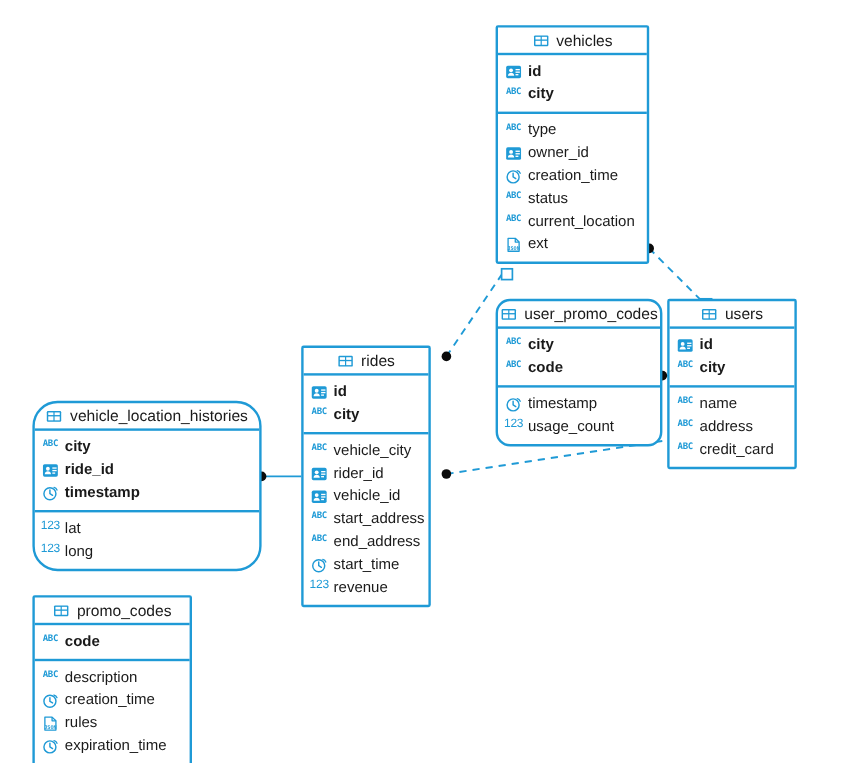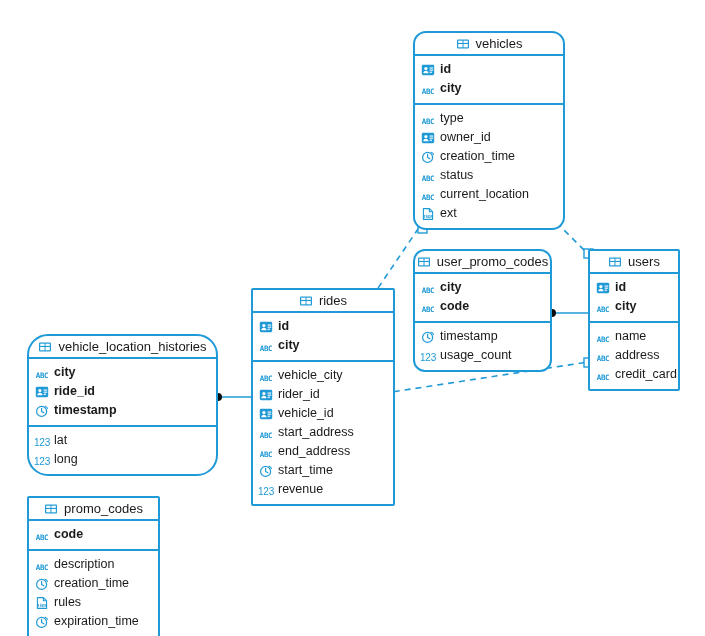--- a/index.html
+++ b/index.html
@@ -75,21 +75,21 @@
   .field.key .field-name {
     font-weight: bold;
   }
 
   
   .ico {
     flex: 0 0 auto;
     width: 14px;
     height: 14px;
     display: inline-flex;
-    align-items: flex-end;
+    align-items: flex-start;
     justify-content: center;
   }
   .ico svg { display: block; }
   .ico-abc {
     font-family: "DejaVu Sans Mono", monospace;
     font-size: 7.5px;
     font-weight: bold;
     color: #1f9ad6;
     letter-spacing: -0.3px;
     line-height: 1;
@@ -127,21 +127,21 @@
       <g>
         <path d="M 372 395 L 588 362" fill="none" stroke="#1f9ad6" stroke-width="1.6" stroke-dasharray="6 5"></path>
         <circle cx="372" cy="395" r="4" fill="#0b0b0b"></circle>
         <rect x="584" y="358" width="9" height="9" fill="#ffffff" stroke="#1f9ad6" stroke-width="1.4"></rect>
       </g>
       <g>
         <path d="M 218 397 L 251 397" fill="none" stroke="#1f9ad6" stroke-width="1.6"></path>
         <circle cx="218" cy="397" r="4" fill="#0b0b0b"></circle>
       </g>
     </svg>
-<div class="entity" style="left: 413px; top: 31px; width: 152px; border-radius: 13px;">
+<div class="entity" style="left: 413px; top: 21px; width: 128px;">
       <div class="entity-header">
         <span class="ico">
           <svg width="14" height="14" viewBox="0 0 14 14">
             <rect x="1" y="2.5" width="12" height="9" rx="1" fill="#1f9ad6"></rect>
             <rect x="2.2" y="3.7" width="4.3" height="2.2" fill="#ffffff"></rect>
             <rect x="7.5" y="3.7" width="4.3" height="2.2" fill="#ffffff"></rect>
             <rect x="2.2" y="7.0" width="4.3" height="3.3" fill="#ffffff"></rect>
             <rect x="7.5" y="7.0" width="4.3" height="3.3" fill="#ffffff"></rect>
           </svg>
         </span>
@@ -261,21 +261,21 @@
           <span class="field-name">timestamp</span>
         </div>
         <div class="field">
           <span class="ico">
             <span class="ico-num">123</span>
           </span>
           <span class="field-name">usage_count</span>
         </div>
       </div>
     </div>
-    <div class="entity" style="left: 588px; top: 249px; width: 92px;">
+    <div class="entity" style="left: 556px; top: 249px; width: 108px;">
       <div class="entity-header">
         <span class="ico">
           <svg width="14" height="14" viewBox="0 0 14 14">
             <rect x="1" y="2.5" width="12" height="9" rx="1" fill="#1f9ad6"></rect>
             <rect x="2.2" y="3.7" width="4.3" height="2.2" fill="#ffffff"></rect>
             <rect x="7.5" y="3.7" width="4.3" height="2.2" fill="#ffffff"></rect>
             <rect x="2.2" y="7.0" width="4.3" height="3.3" fill="#ffffff"></rect>
             <rect x="7.5" y="7.0" width="4.3" height="3.3" fill="#ffffff"></rect>
           </svg>
         </span>
@@ -316,21 +316,21 @@
           <span class="field-name">address</span>
         </div>
         <div class="field">
           <span class="ico">
             <span class="ico-abc">ABC</span>
           </span>
           <span class="field-name">credit_card</span>
         </div>
       </div>
     </div>
-    <div class="entity" style="left: 251px; top: 288px; width: 144px;">
+    <div class="entity" style="left: 251px; top: 288px; width: 108px;">
       <div class="entity-header">
         <span class="ico">
           <svg width="14" height="14" viewBox="0 0 14 14">
             <rect x="1" y="2.5" width="12" height="9" rx="1" fill="#1f9ad6"></rect>
             <rect x="2.2" y="3.7" width="4.3" height="2.2" fill="#ffffff"></rect>
             <rect x="7.5" y="3.7" width="4.3" height="2.2" fill="#ffffff"></rect>
             <rect x="2.2" y="7.0" width="4.3" height="3.3" fill="#ffffff"></rect>
             <rect x="7.5" y="7.0" width="4.3" height="3.3" fill="#ffffff"></rect>
           </svg>
         </span>

